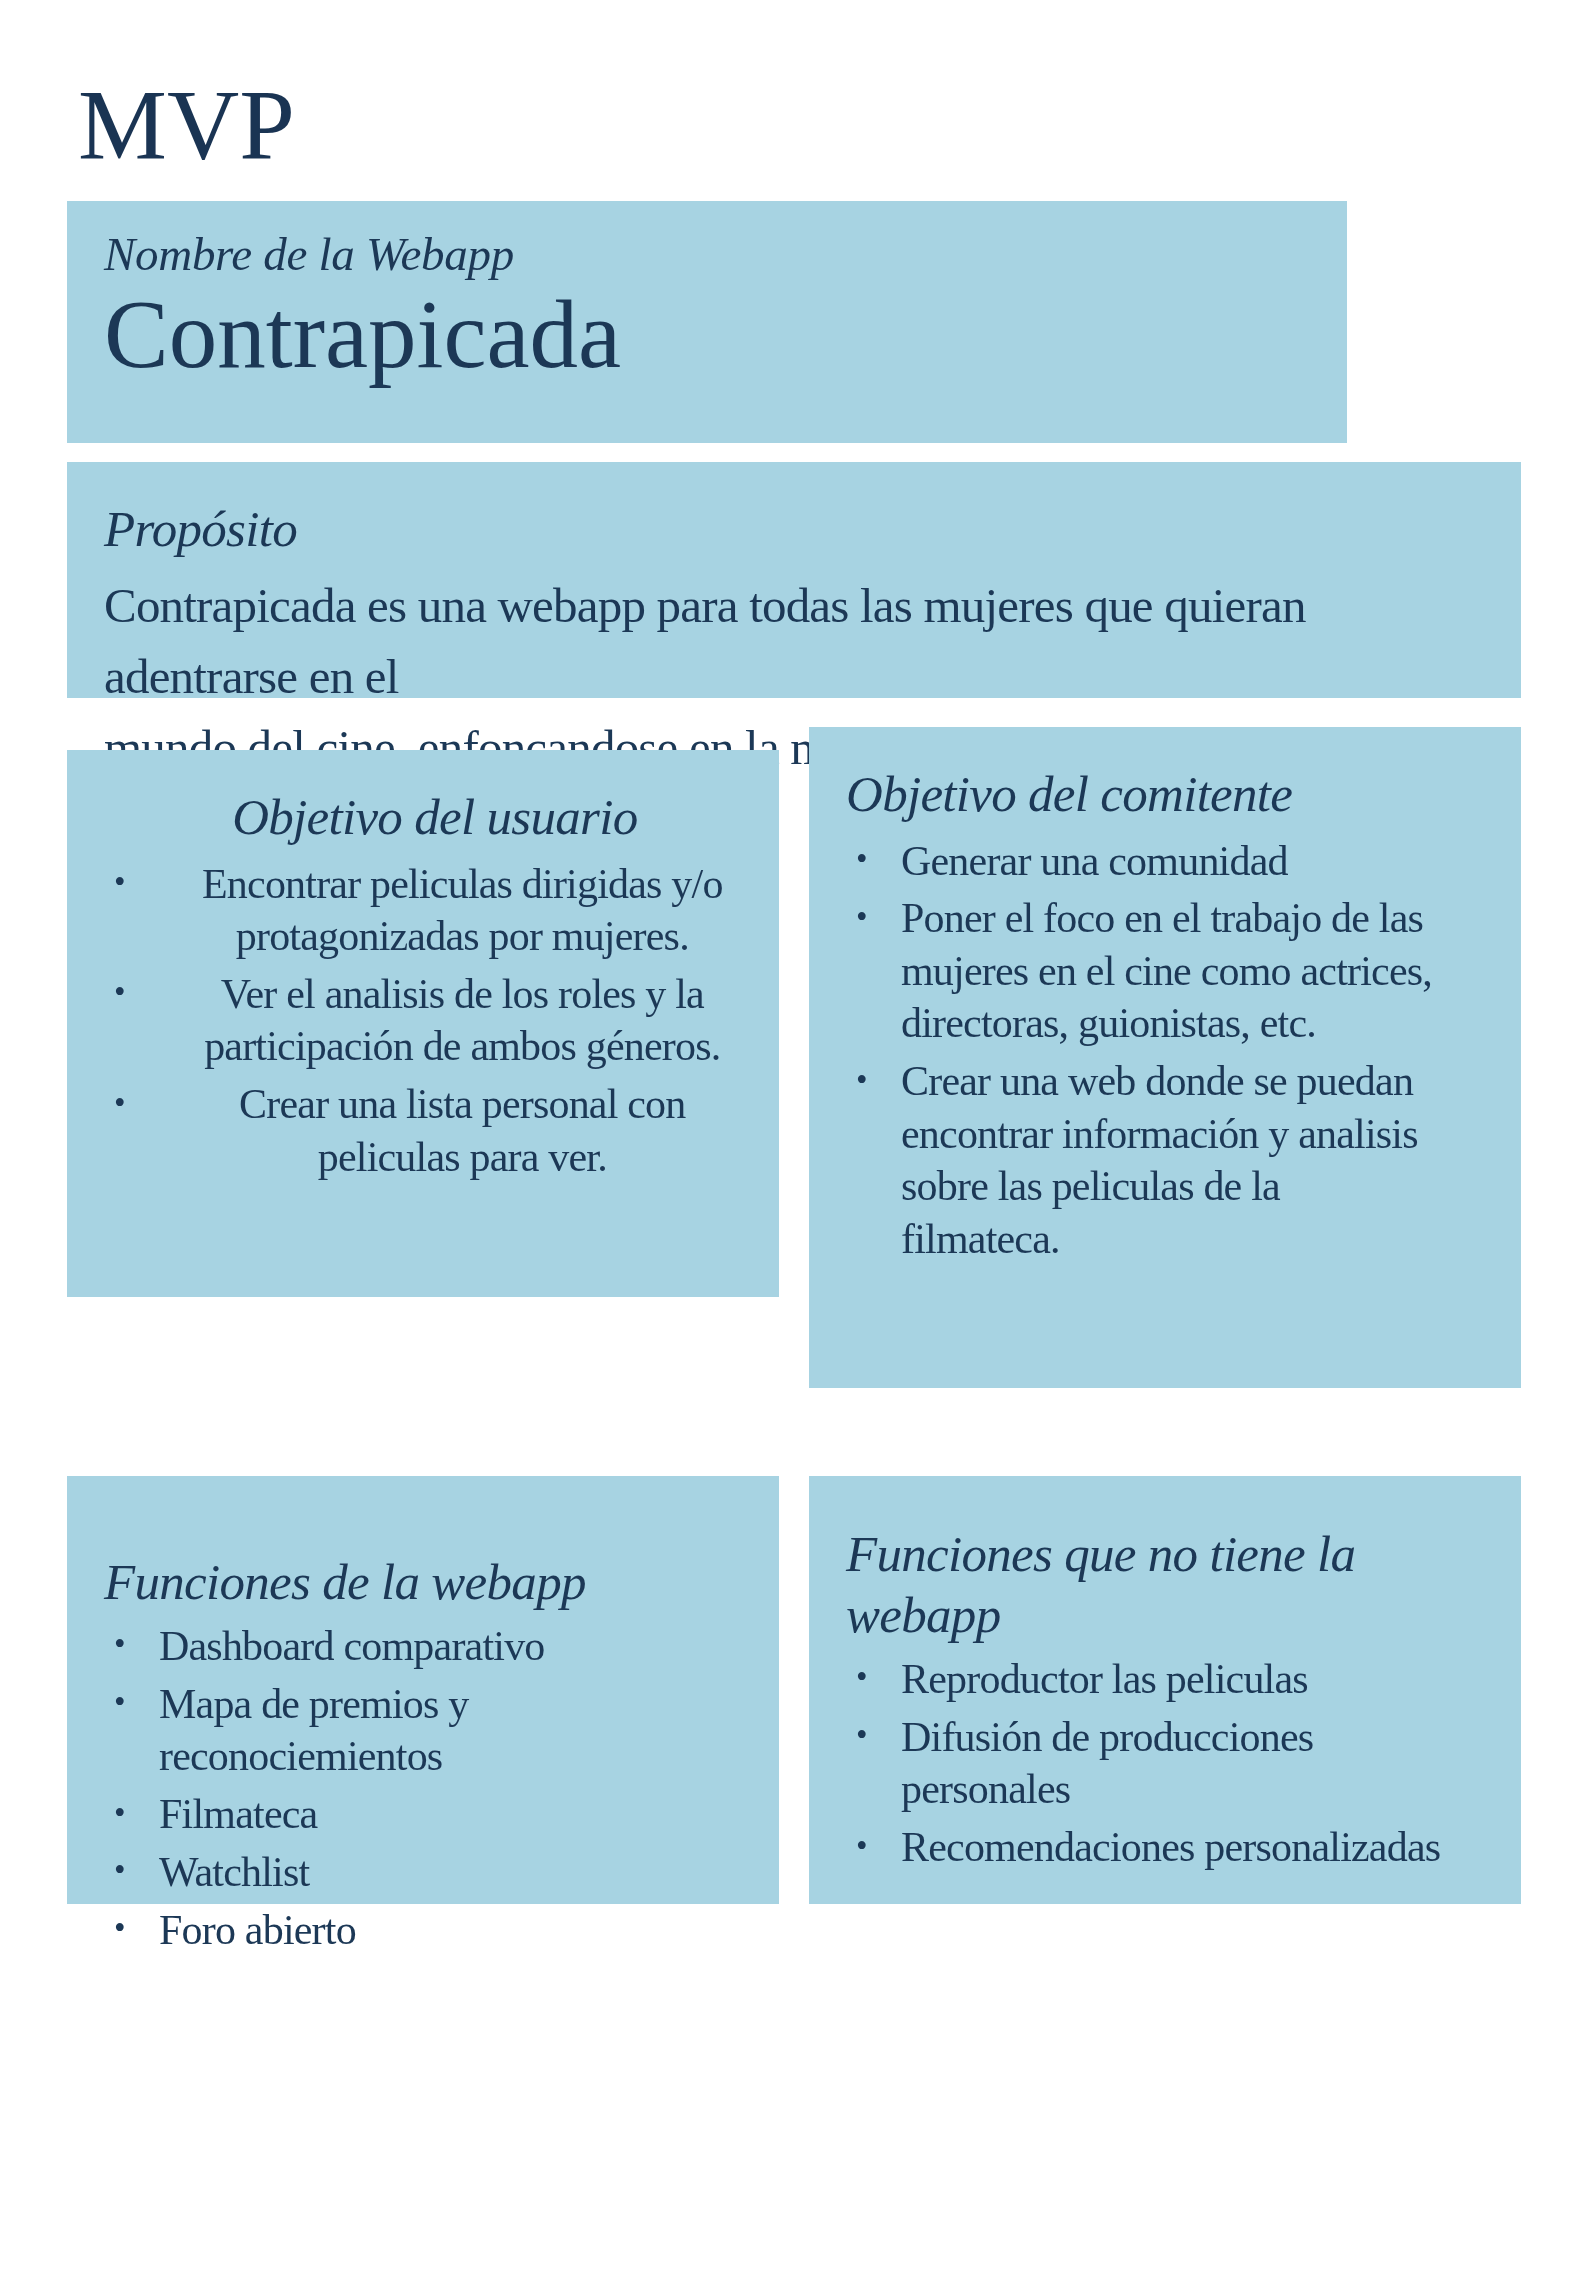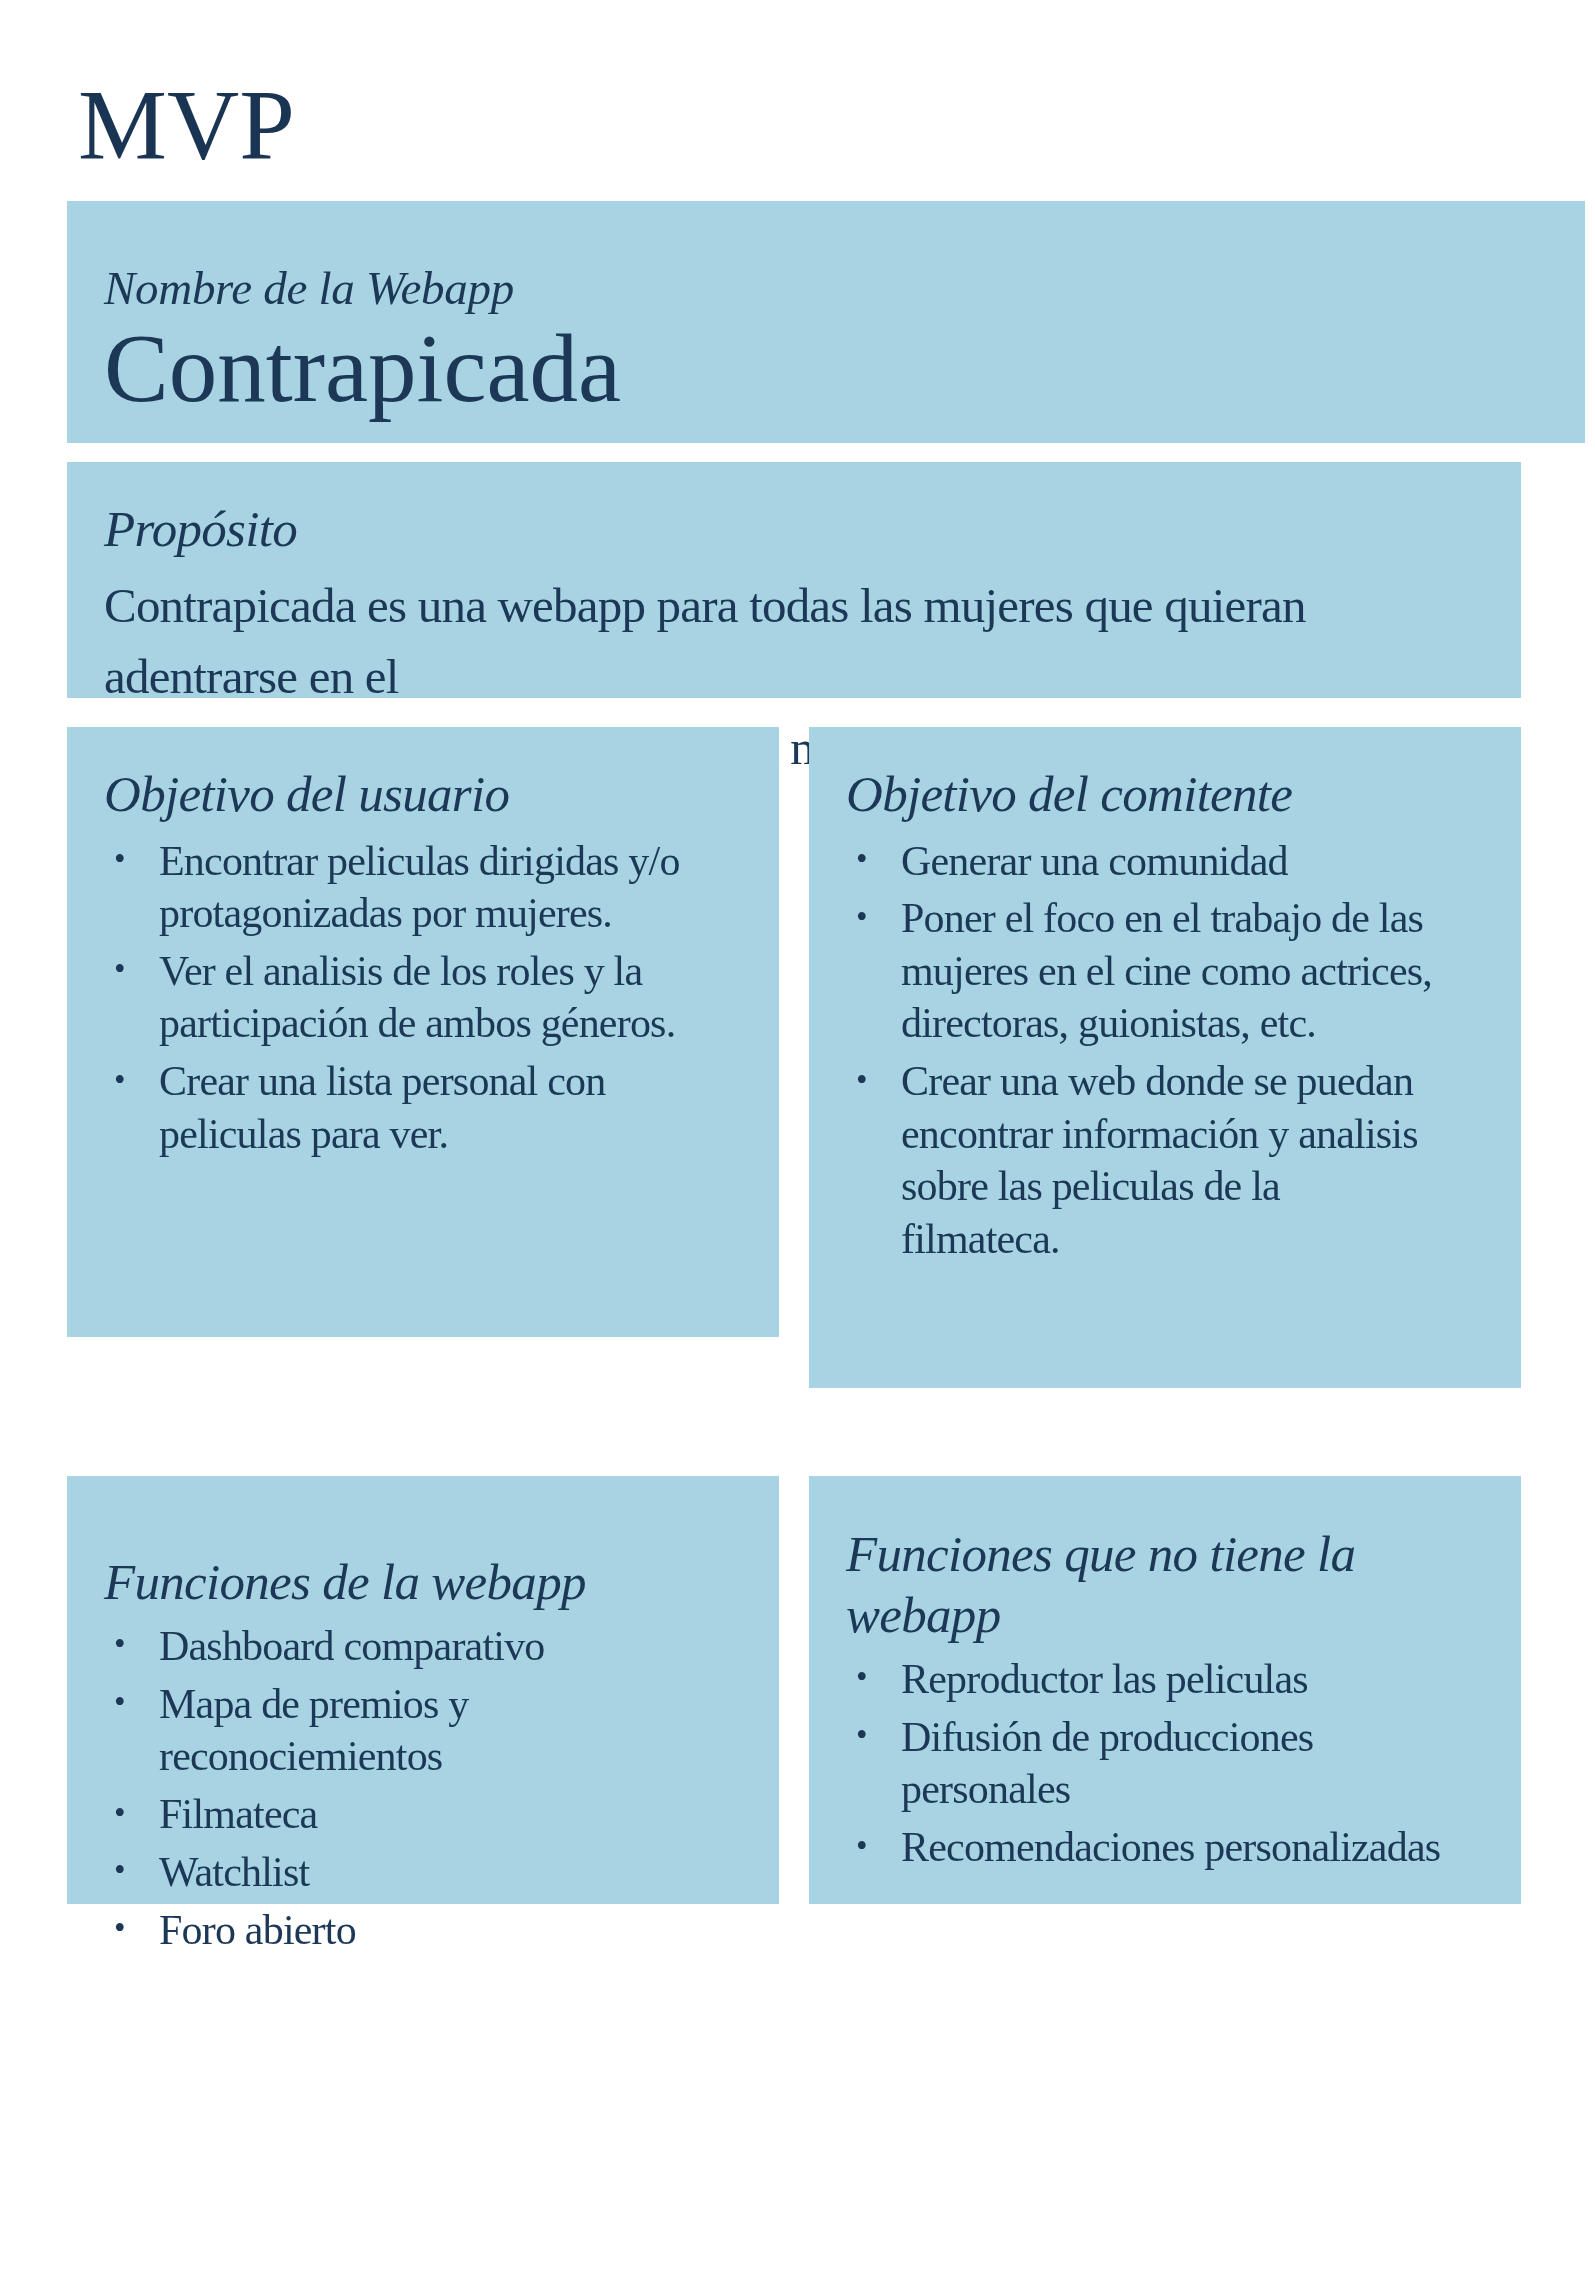--- a/index.html
+++ b/index.html
@@ -22,23 +22,23 @@
     margin: 16px;
     color: #1a3453;
     letter-spacing: 0;
   }
   .card {
     position: absolute;
     background: #a7d3e2;
     padding: 37px 13.4px 0 37px;
     box-sizing: border-box;
   }
-  .card-name        { left: 67px; top: 201px;  width: 1518px; height: 242px; padding-top: 59px; }
+  .card-name        { left: 67px; top: 201px;  width: 1280px; height: 242px; padding-top: 25px; }
   .card-purpose     { left: 67px; top: 462px;  width: 1454px; height: 236px; }
-  .card-user-goals  { left: 67px; top: 727px; width: 712px; height: 610px; }
+  .card-user-goals  { left: 67px; top: 750px; width: 712px; height: 547px; text-align: center; }
   .card-client-goals{ left: 809px; top: 727px; width: 712px; height: 661px; }
   .card-features    { left: 67px; top: 1476px; width: 712px; height: 428px; padding-top: 76px; }
   .card-non-features{ left: 809px; top: 1476px; width: 712px; height: 428px; padding-top: 48px; }
 
   .card-label {
     font-style: italic;
     font-size: 47px;
     line-height: 1.2;
     letter-spacing: -0.3px;
   }

